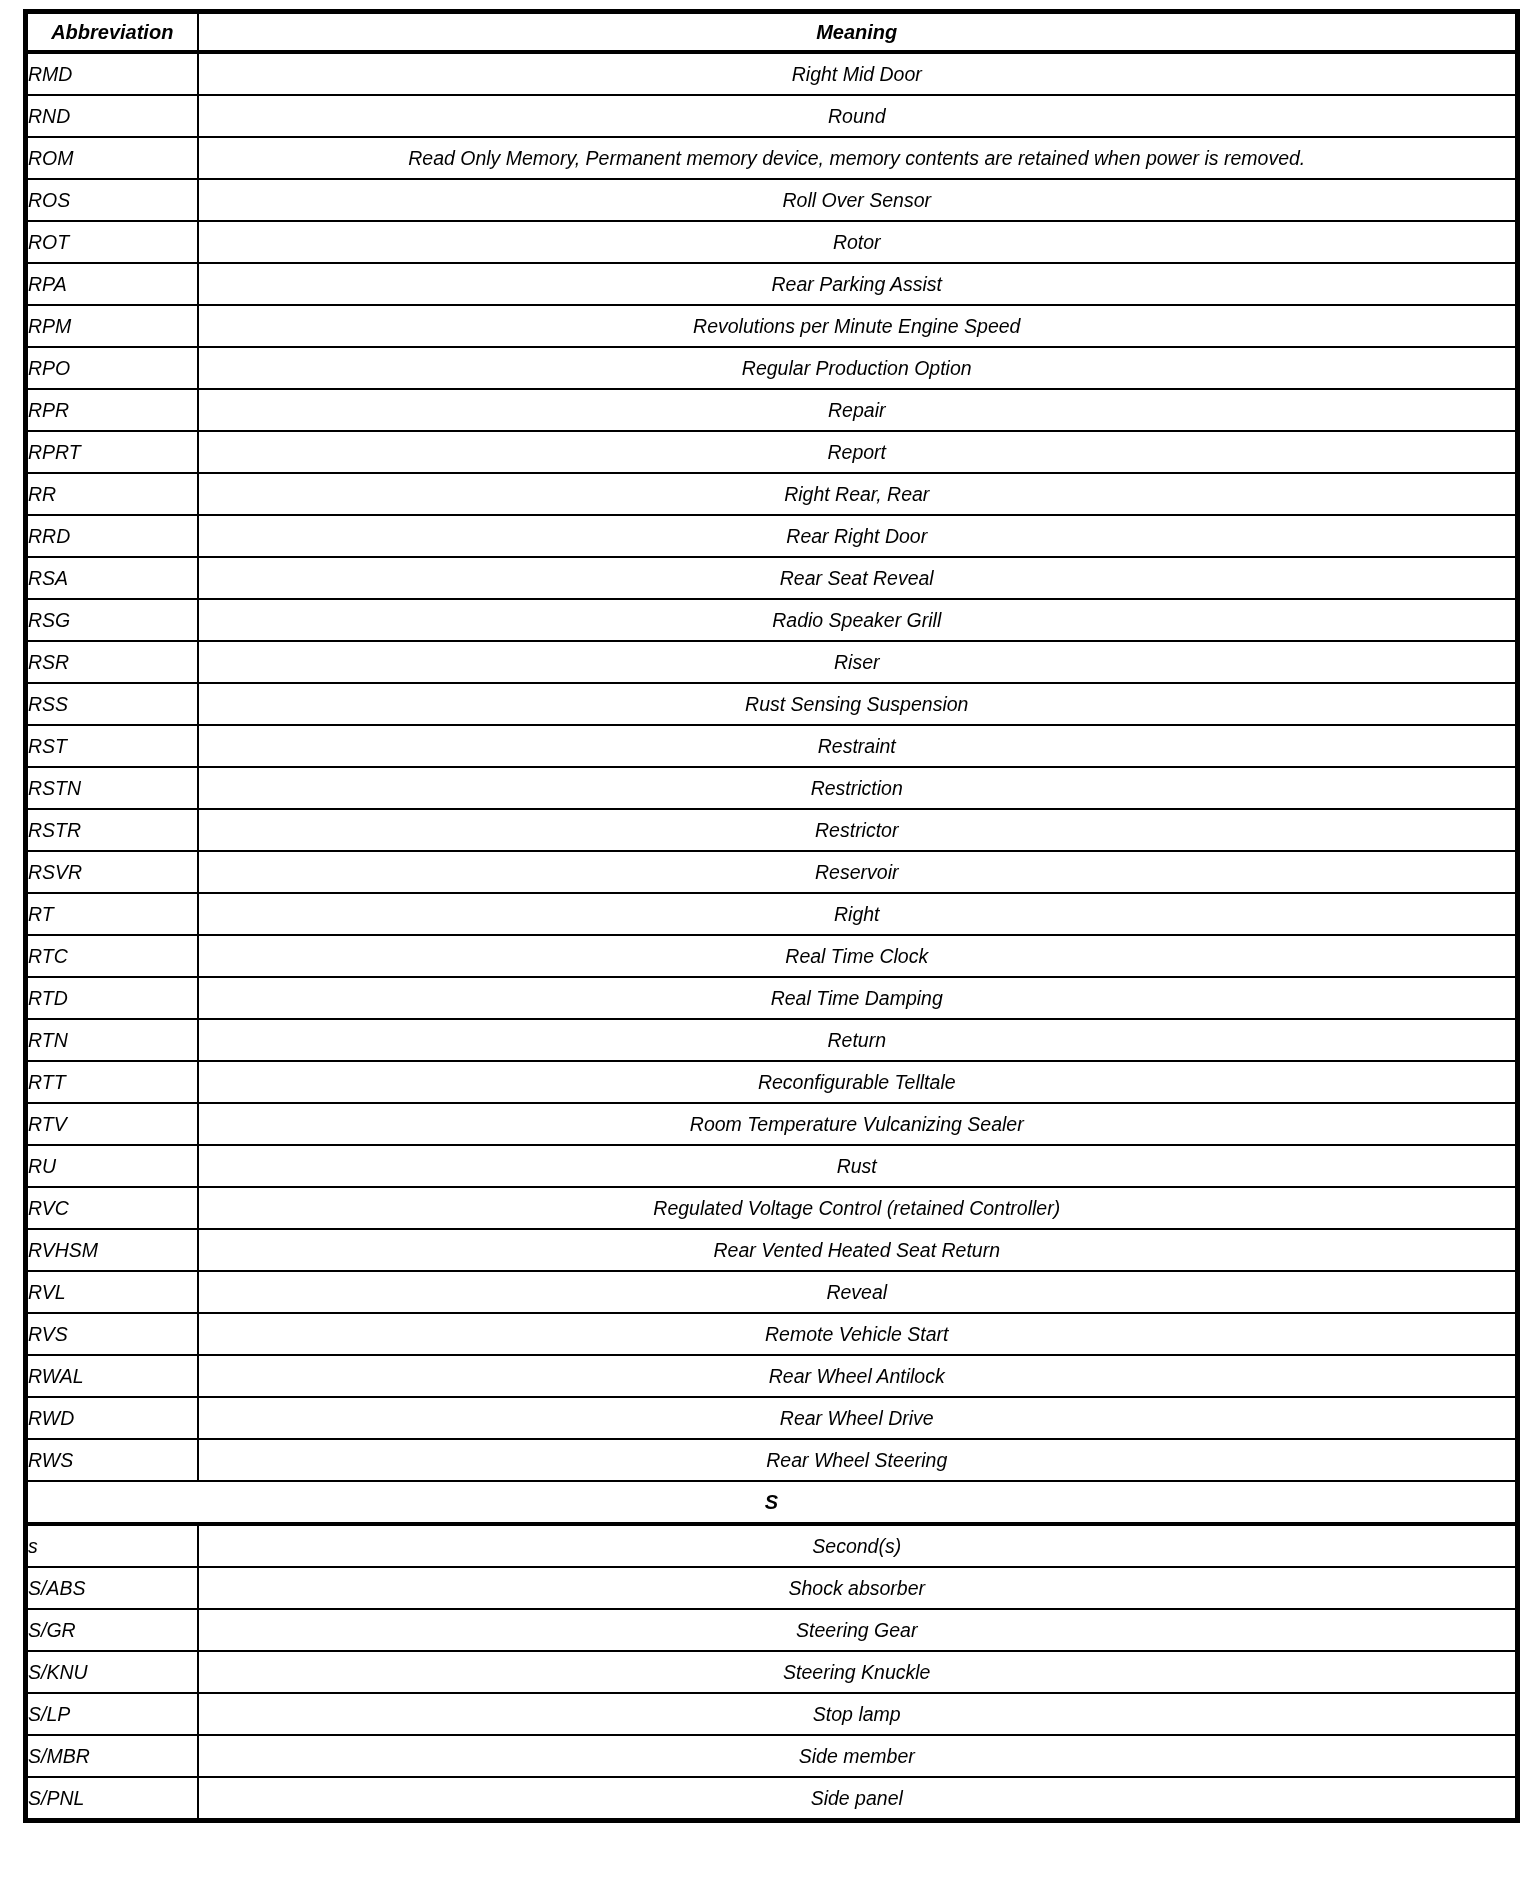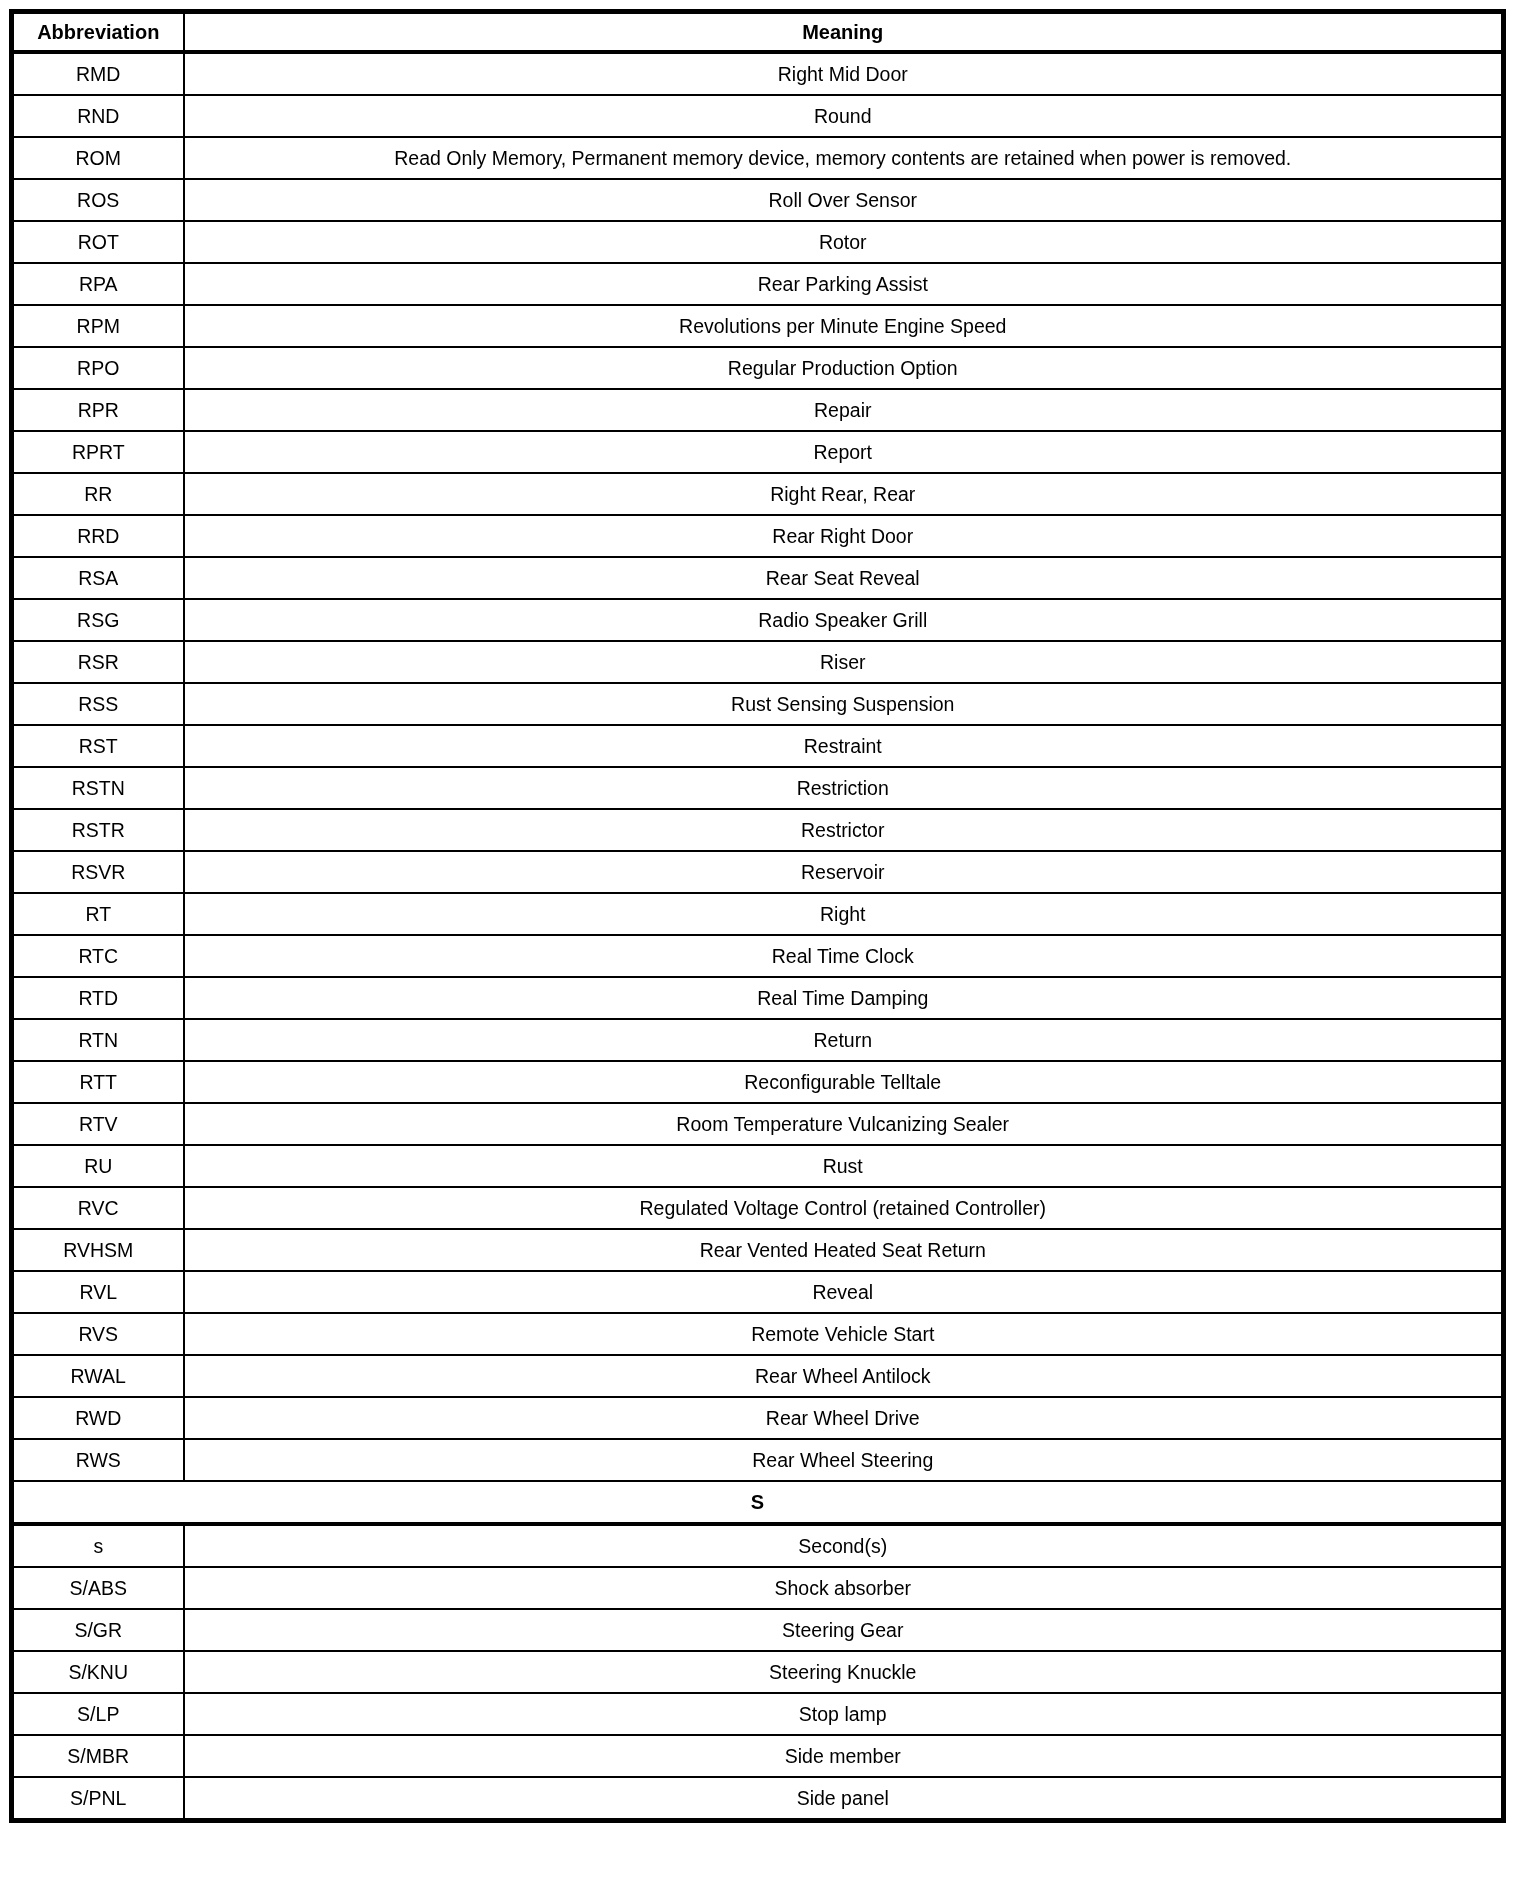--- a/index.html
+++ b/index.html
@@ -11,26 +11,27 @@
   }
   .page {
     position: relative;
     width: 1520px;
     height: 1878px;
     background: #ffffff;
     overflow: hidden;
   }
   table.abbr-table {
     position: absolute;
-    left: 9px;
+    left: 23px;
     top: 9px;
     width: 1497px;
     border-collapse: collapse;
     table-layout: fixed;
     border: 5px solid #000000;
+    font-style: italic;
   }
   col.col-abbr { width: 172px; }
   table.abbr-table th {
     border: 2px solid #000000;
     border-bottom: 4px solid #000000;
     height: 36px;
     font-size: 20px;
     font-weight: bold;
     text-align: center;
     padding: 0;
@@ -38,21 +39,21 @@
   }
   table.abbr-table td {
     border: 2px solid #000000;
     height: 40px;
     font-size: 19.5px;
     padding: 0;
     vertical-align: middle;
     white-space: nowrap;
     overflow: hidden;
   }
-  td.abbr-cell { text-align: center; }
+  td.abbr-cell { text-align: left; }
   td.meaning-cell {
     text-align: center;
     padding-left: 9px;
     padding-right: 6px;
   }
   tr.section-row td.section-cell {
     text-align: center;
     font-weight: bold;
     font-size: 20px;
     border-bottom: 4px solid #000000;

